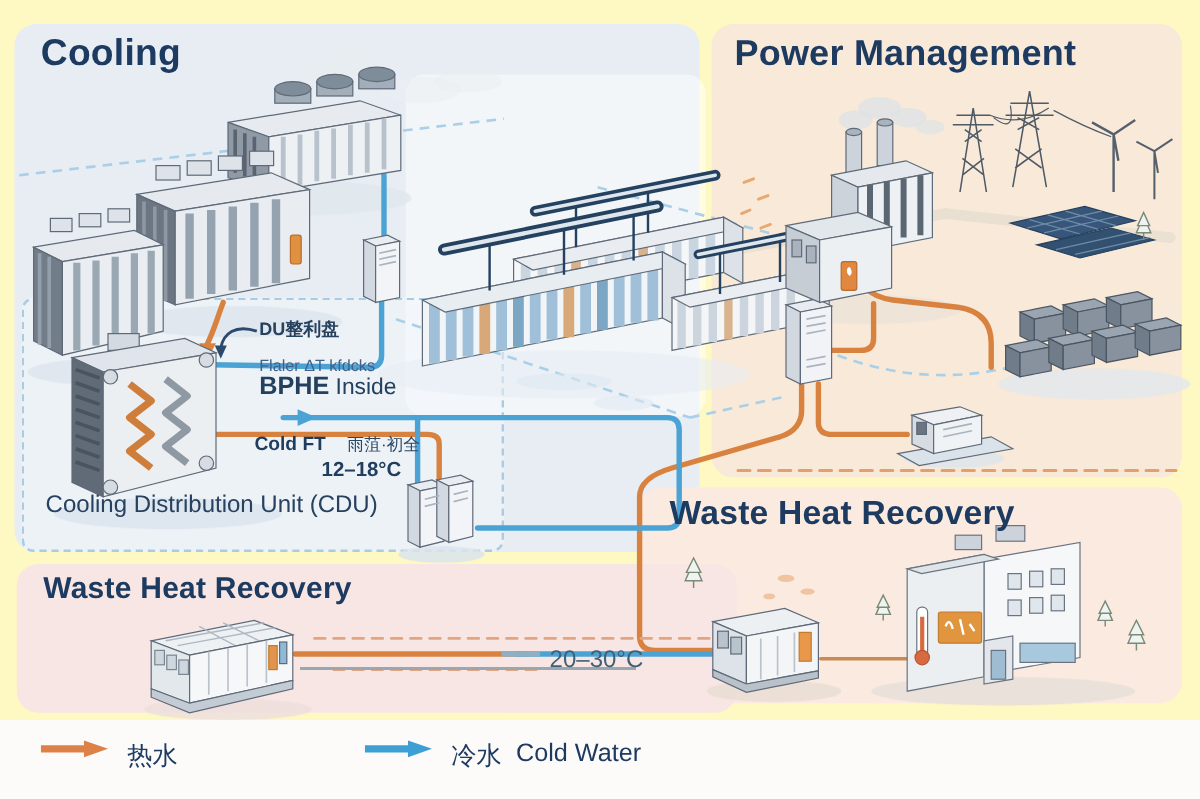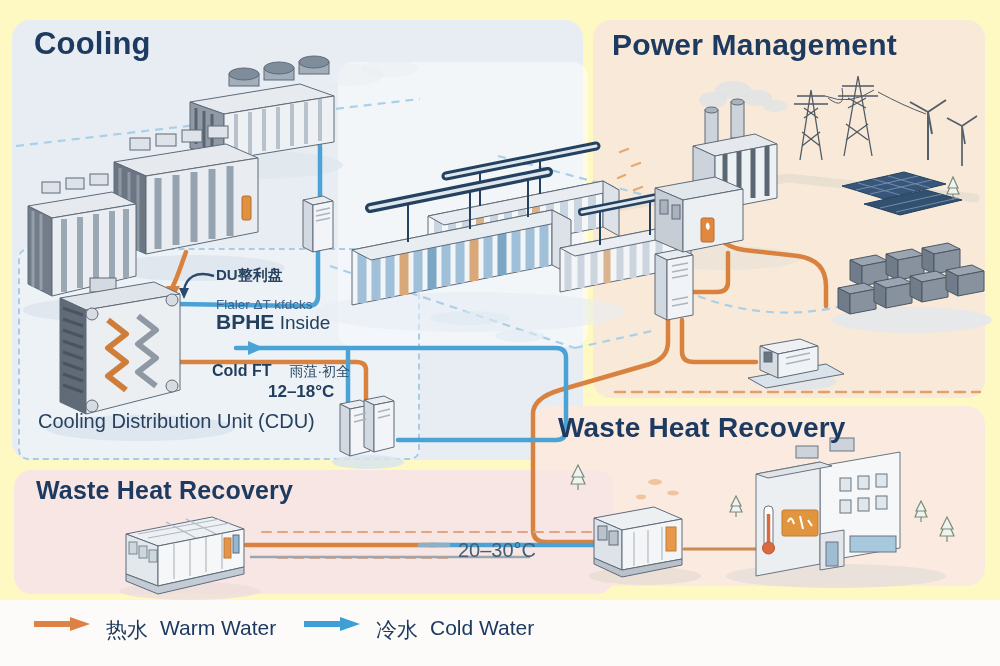--- a/index.html
+++ b/index.html
@@ -433,21 +433,20 @@
   <div class="lbl coldtemp">12–18°C</div>
 
   <div class="lbl cdu-caption">Cooling Distribution Unit (CDU)</div>
   <div class="lbl temp-district">20–30°C</div>
 
   <div class="legend-item li-1">
     <svg width="62" height="16" viewBox="0 0 62 16">
       <polygon points="0,5 36,5 36,1 56,8 36,15 36,11 0,11" fill="#dd8147"></polygon>
     </svg>
     <span class="cjk">热水</span>
-    <span class="en">Warm Water</span>
   </div>
   <div class="legend-item li-2">
     <svg width="62" height="16" viewBox="0 0 62 16">
       <polygon points="0,5 36,5 36,1 56,8 36,15 36,11 0,11" fill="#3d9fd3"></polygon>
     </svg>
     <span class="cjk">冷水</span>
     <span class="en">Cold Water</span>
   </div>
 
 </div>

